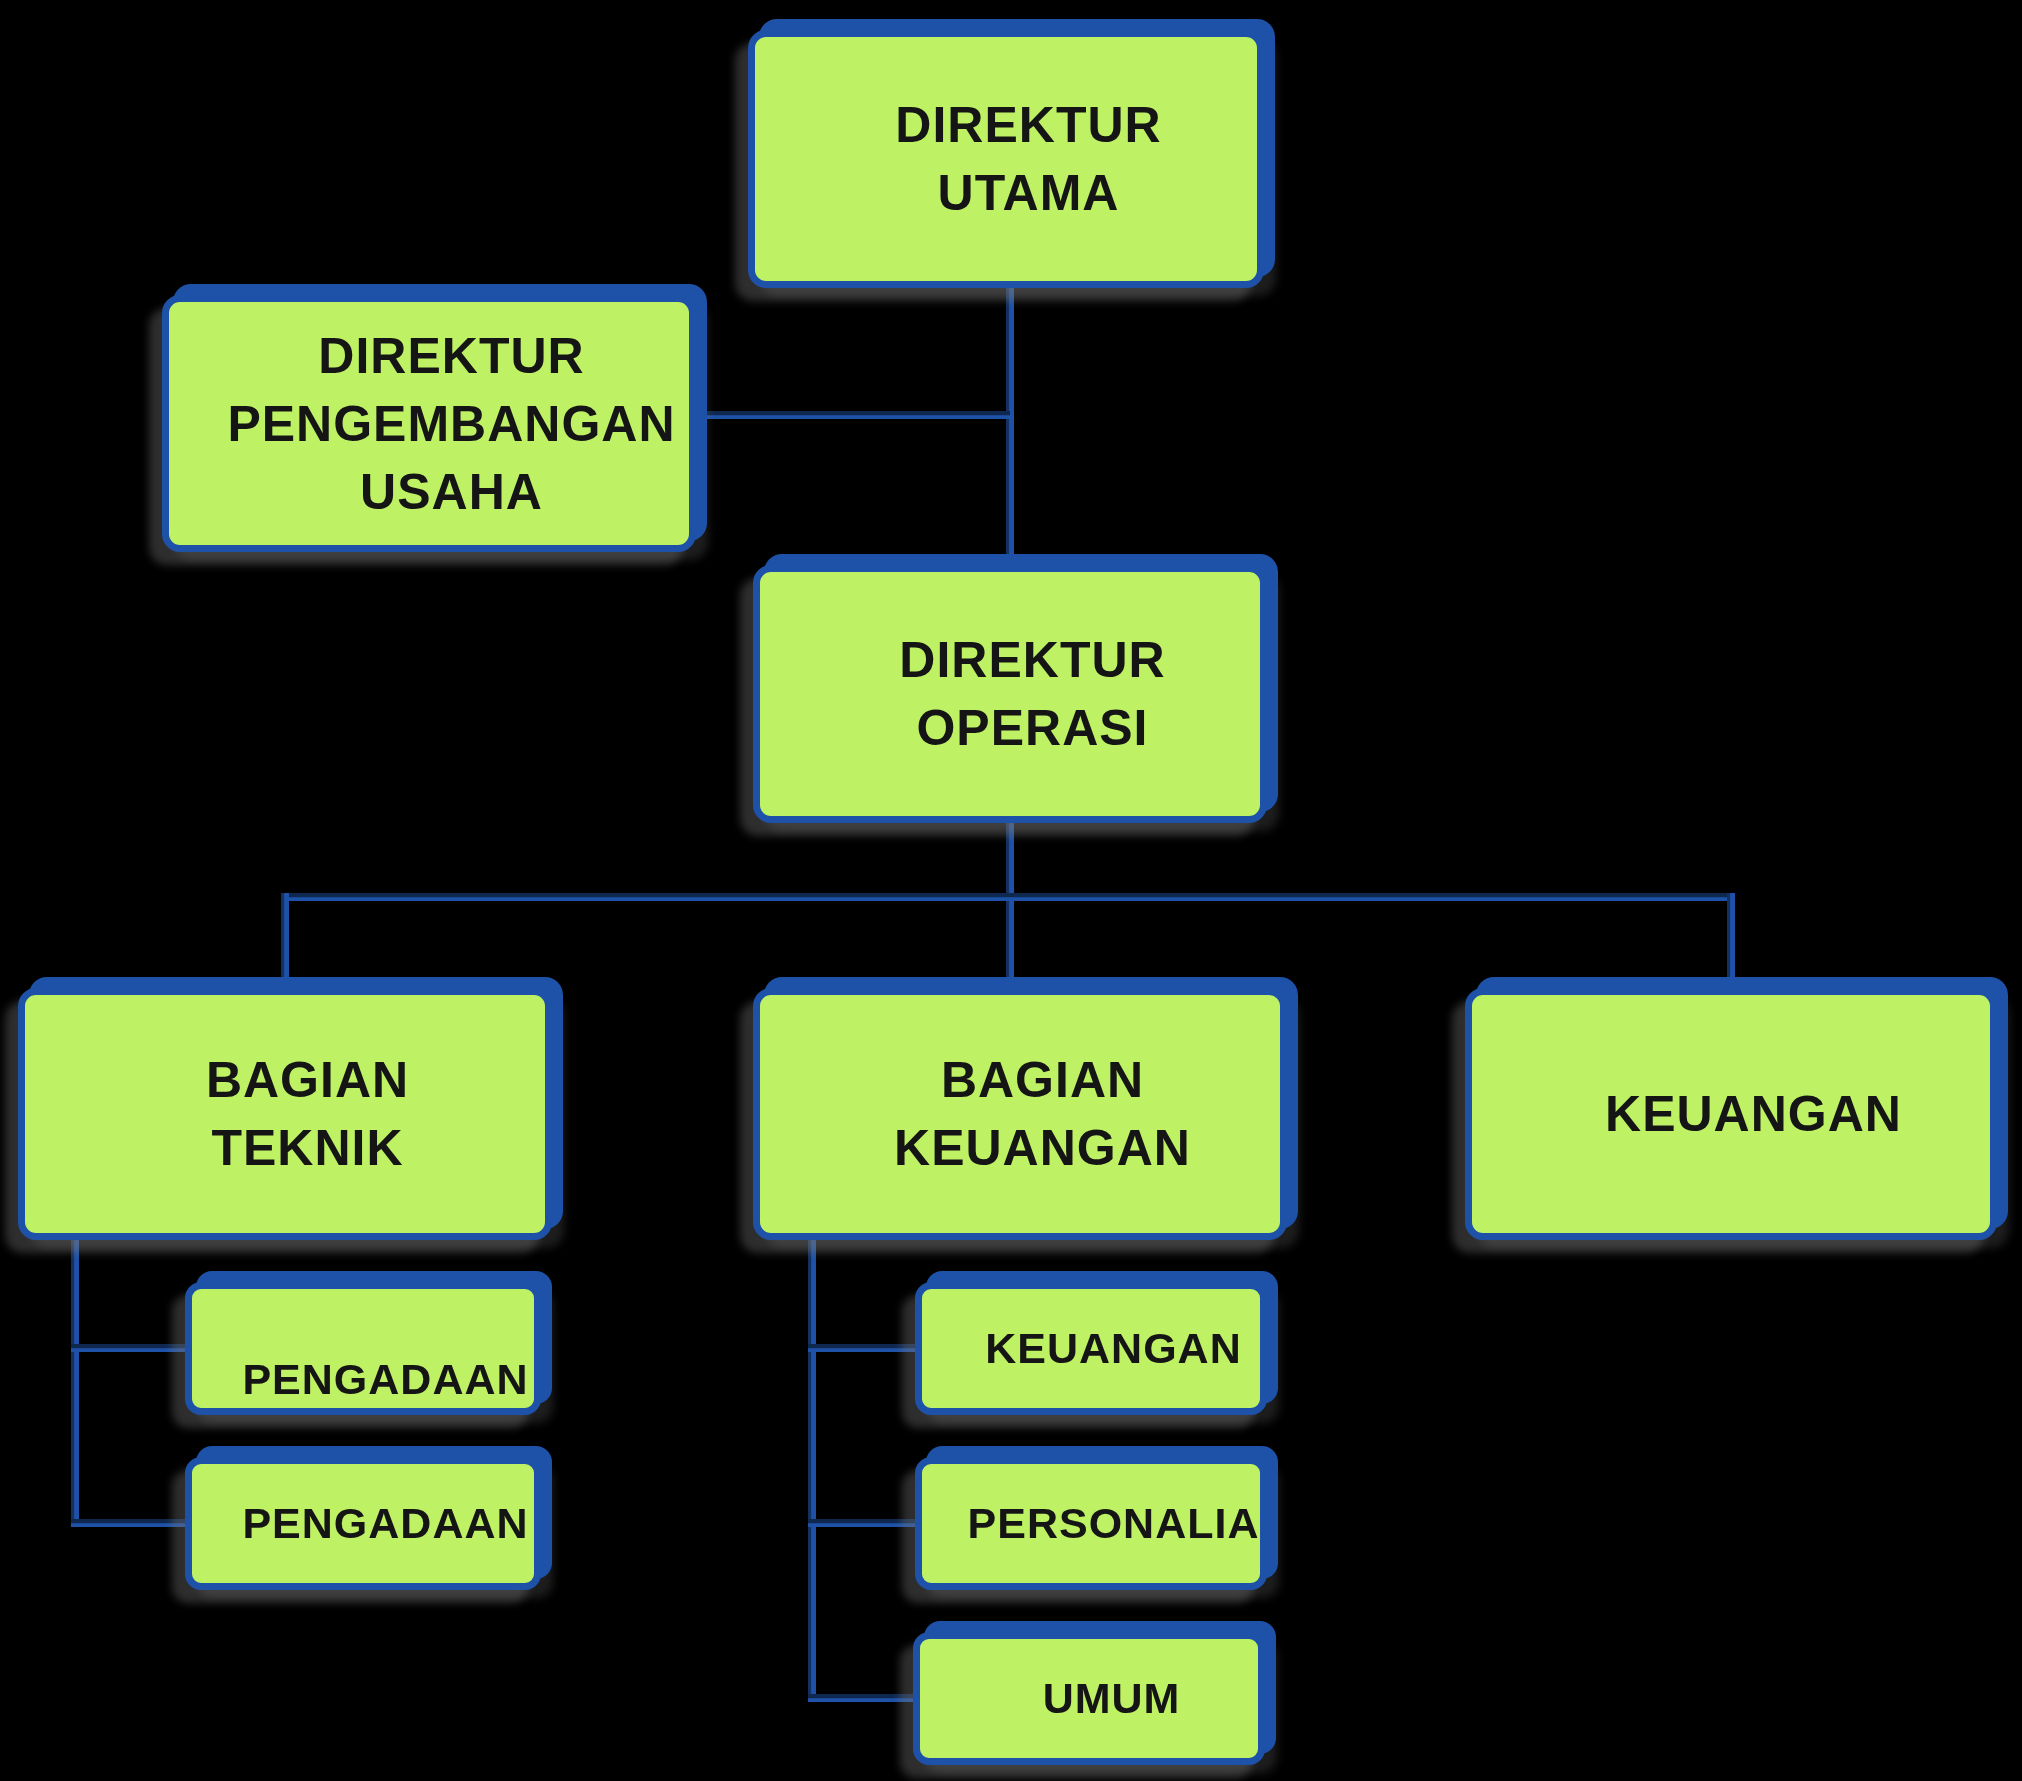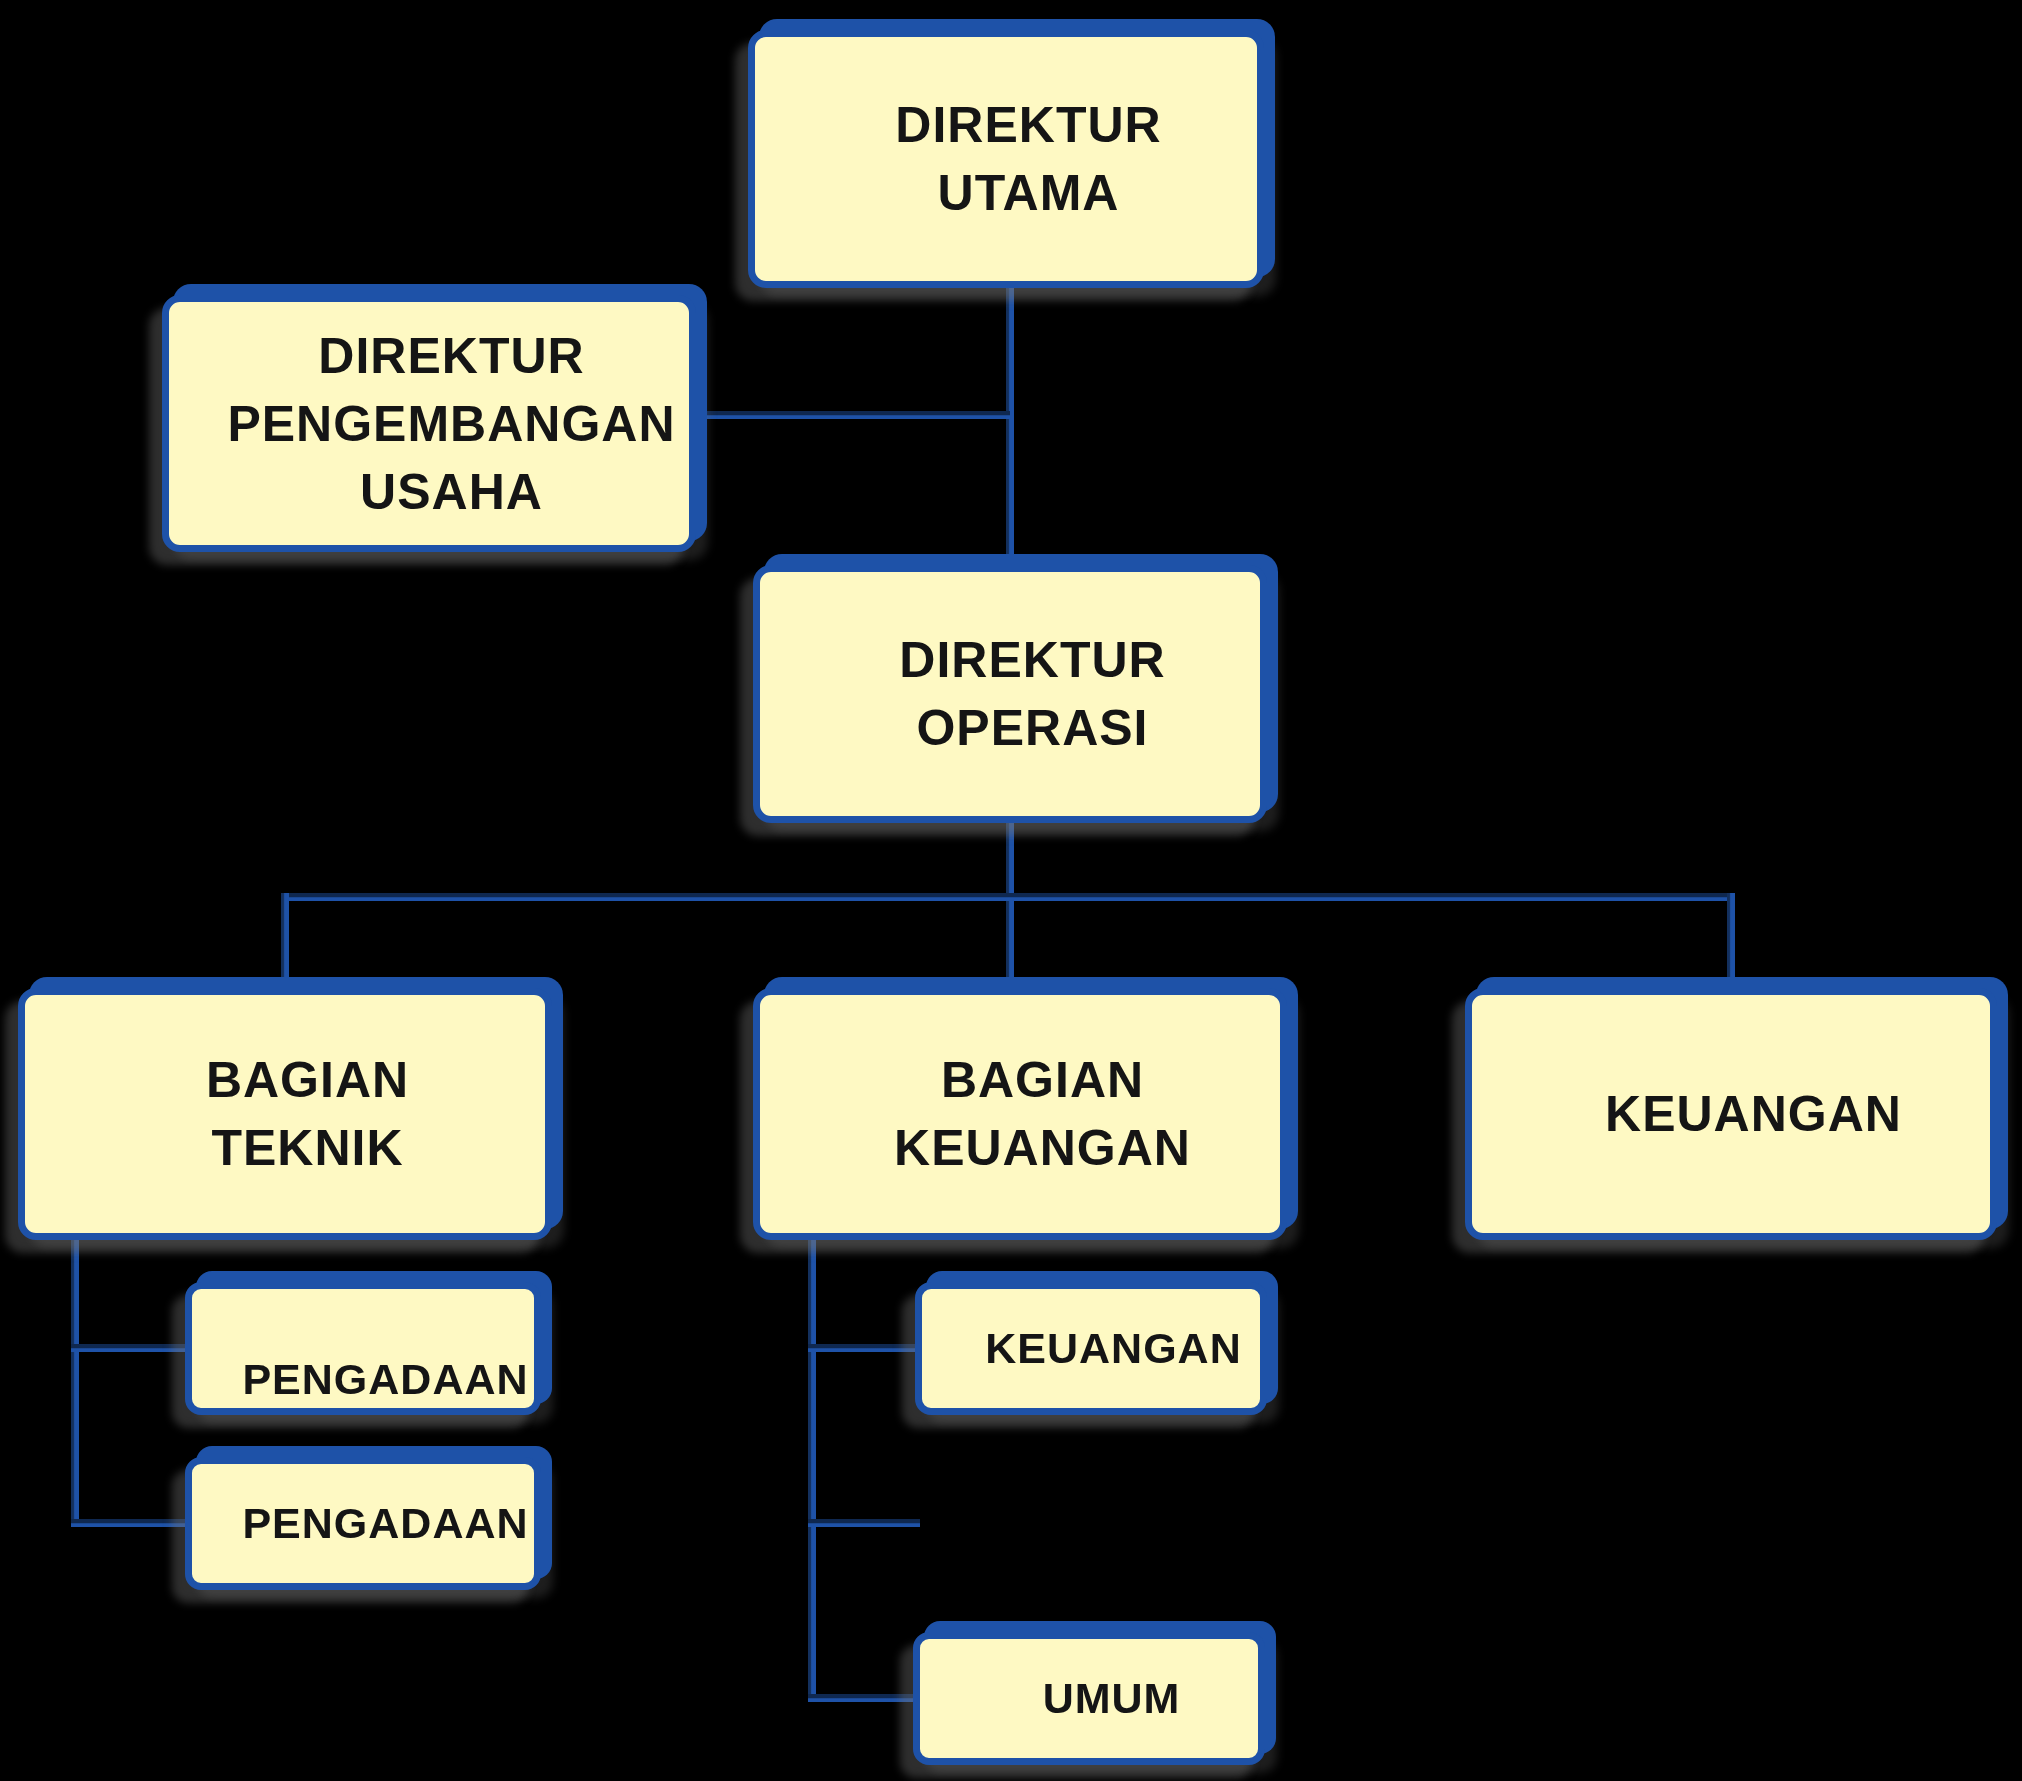--- a/index.html
+++ b/index.html
@@ -13,21 +13,21 @@
     height: 1781px;
     background: #000000;
     overflow: hidden;
     font-family: "Liberation Sans", sans-serif;
   }
 
   
   .node {
     position: absolute;
     box-sizing: border-box;
-    background: #fef9c3;
+    background: #bef264;
     border: 7px solid #1e52a8;
     border-radius: 18px;
     box-shadow:
       11px -11px 0 0 #1e52a8,                 
       -13px 13px 9px rgba(120,120,120,0.38),  
       12px 8px 10px rgba(120,120,120,0.25);   
     display: flex;
     align-items: center;
     justify-content: center;
     text-align: center;
@@ -135,18 +135,21 @@
   </div>
 
   <div class="node small n-konstruksi">
     <span class="lbl">PENGADAAN</span>
   </div>
 
   <div class="node small n-keuangan">
     <span class="lbl">KEUANGAN</span>
   </div>
 
+  <div class="node small n-personalia">
+    <span class="lbl">PERSONALIA</span>
+  </div>
 
   <div class="node small n-umum">
     <span class="lbl">UMUM</span>
   </div>
 
 </div>
 
 </body></html>

